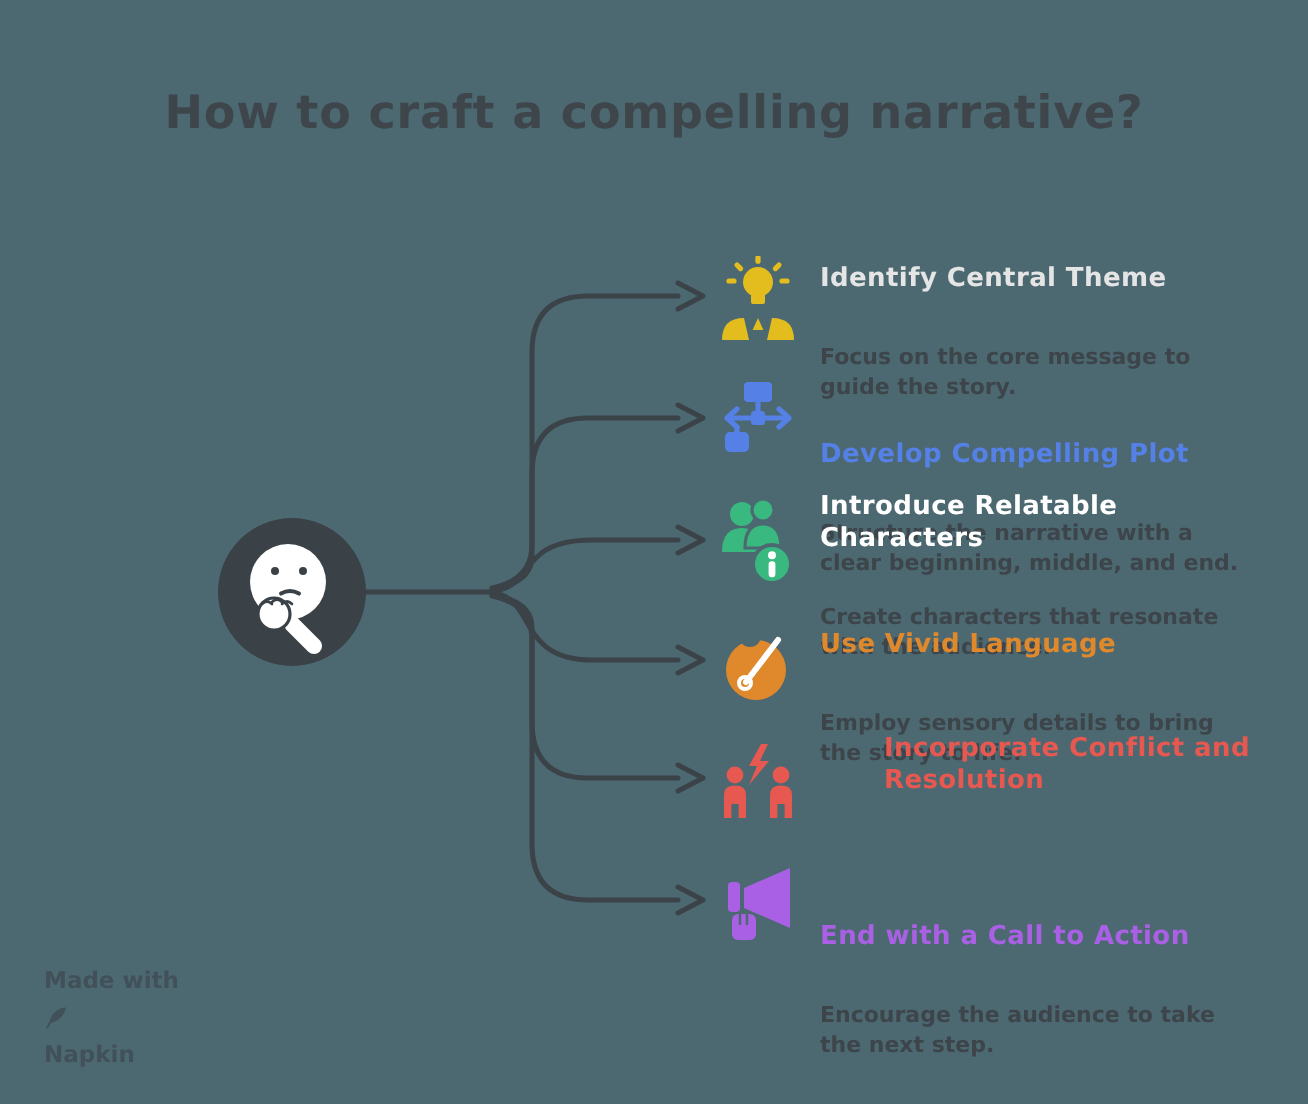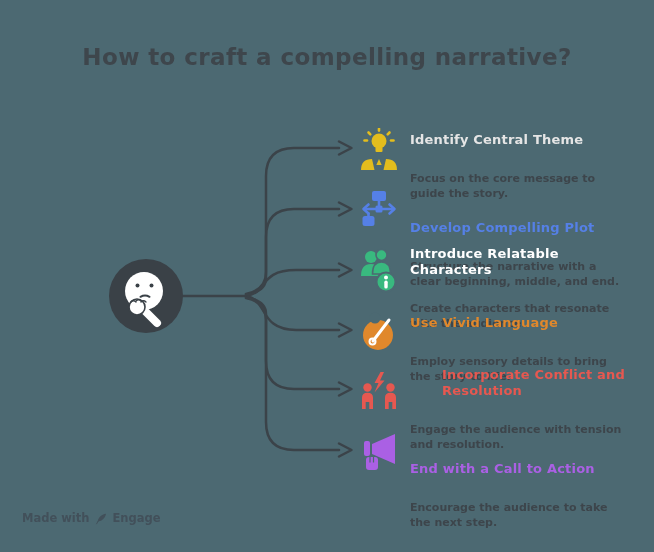--- a/index.html
+++ b/index.html
@@ -27,24 +27,25 @@
     font-size:13px;font-weight:800;line-height:16px;letter-spacing:.2px;
   }
   .item .desc{
     margin-top:24px;
     font-size:11px;font-weight:600;line-height:14.5px;
     color:var(--desc,#3D454B);
   }
   .i1{top:128px}.i2{top:188px}.i3{top:248px}.i4{top:311px}.i5{top:371px}.i6{top:431px}
   .i3 .txt{top:-2px}.i5 .txt{top:-4px}.i6 .txt{top:5px}
   .footer{
-    position:absolute;left:22px;top:511px;
-    display:flex;align-items:flex-end;gap:5px;
+    position:absolute;left:22px;top:483px;
+    display:flex;align-items:flex-start;gap:5px;
     font-size:11.5px;font-weight:600;
     color:var(--footer,#414E56);
+    flex-direction:column;
   }
   .footer svg{display:block;}
 </style>
 </head>
 <body>
 
 <div class="canvas">
 
   <div class="title">How to craft a compelling narrative?</div>
 
@@ -161,21 +162,20 @@
       <svg width="42" height="44" viewBox="0 0 40 44" fill="currentColor">
         <path d="M21.5,1 L15.5,12 H19.5 L15.5,21.5 L25.5,9.5 H21 L25,1 Z"></path>
         <circle cx="8.5" cy="16.5" r="4.2"></circle>
         <path d="M3,38 V26.5 Q3,21.8 8.5,21.8 Q14,21.8 14,26.5 V38 H10.3 V31 H6.7 V38 Z"></path>
         <circle cx="31.5" cy="16.5" r="4.2"></circle>
         <path d="M26,38 V26.5 Q26,21.8 31.5,21.8 Q37,21.8 37,26.5 V38 H33.3 V31 H29.7 V38 Z"></path>
       </svg>
     </span>
     <div class="txt">
       <div class="heading" style="color: rgb(230, 88, 80); margin-left: 32px;">Incorporate Conflict and Resolution</div>
-      <div class="desc">Engage the audience with tension and resolution.</div>
     </div>
   </div>
 
   <div class="item i6">
     <span class="icon" style="color: rgb(170, 96, 228);">
       <svg width="42" height="44" viewBox="0 0 40 44" fill="currentColor">
         <rect x="5" y="10" width="6" height="15" rx="2"></rect>
         <path d="M13,13 L36,3 V33 L13,23 Z"></path>
         <rect x="7" y="26" width="12" height="13" rx="3"></rect>
         <path d="M11,26 V31.5 M14.5,26 V31.5" stroke="var(--bg,#4C6972)" stroke-width="1.2" fill="none"></path>
@@ -186,16 +186,16 @@
       <div class="desc">Encourage the audience to take the next step.</div>
     </div>
   </div>
 
   <div class="footer">
     <span>Made with</span>
     <svg width="13" height="13" viewBox="0 0 16 16">
       <path d="M3,13 C3.5,7 8,2.5 13.5,2 C13,6 9.5,10.5 4.5,11.5 Z" fill="var(--footer,#42505A)"></path>
       <path d="M2,14.5 C4,10 8,5.5 12,3.5" fill="none" stroke="var(--footer,#42505A)" stroke-width="1.2" stroke-linecap="round"></path>
     </svg>
-    <span>Engage</span>
+    <span>Napkin</span>
   </div>
 
 </div>
 
 </body></html>

